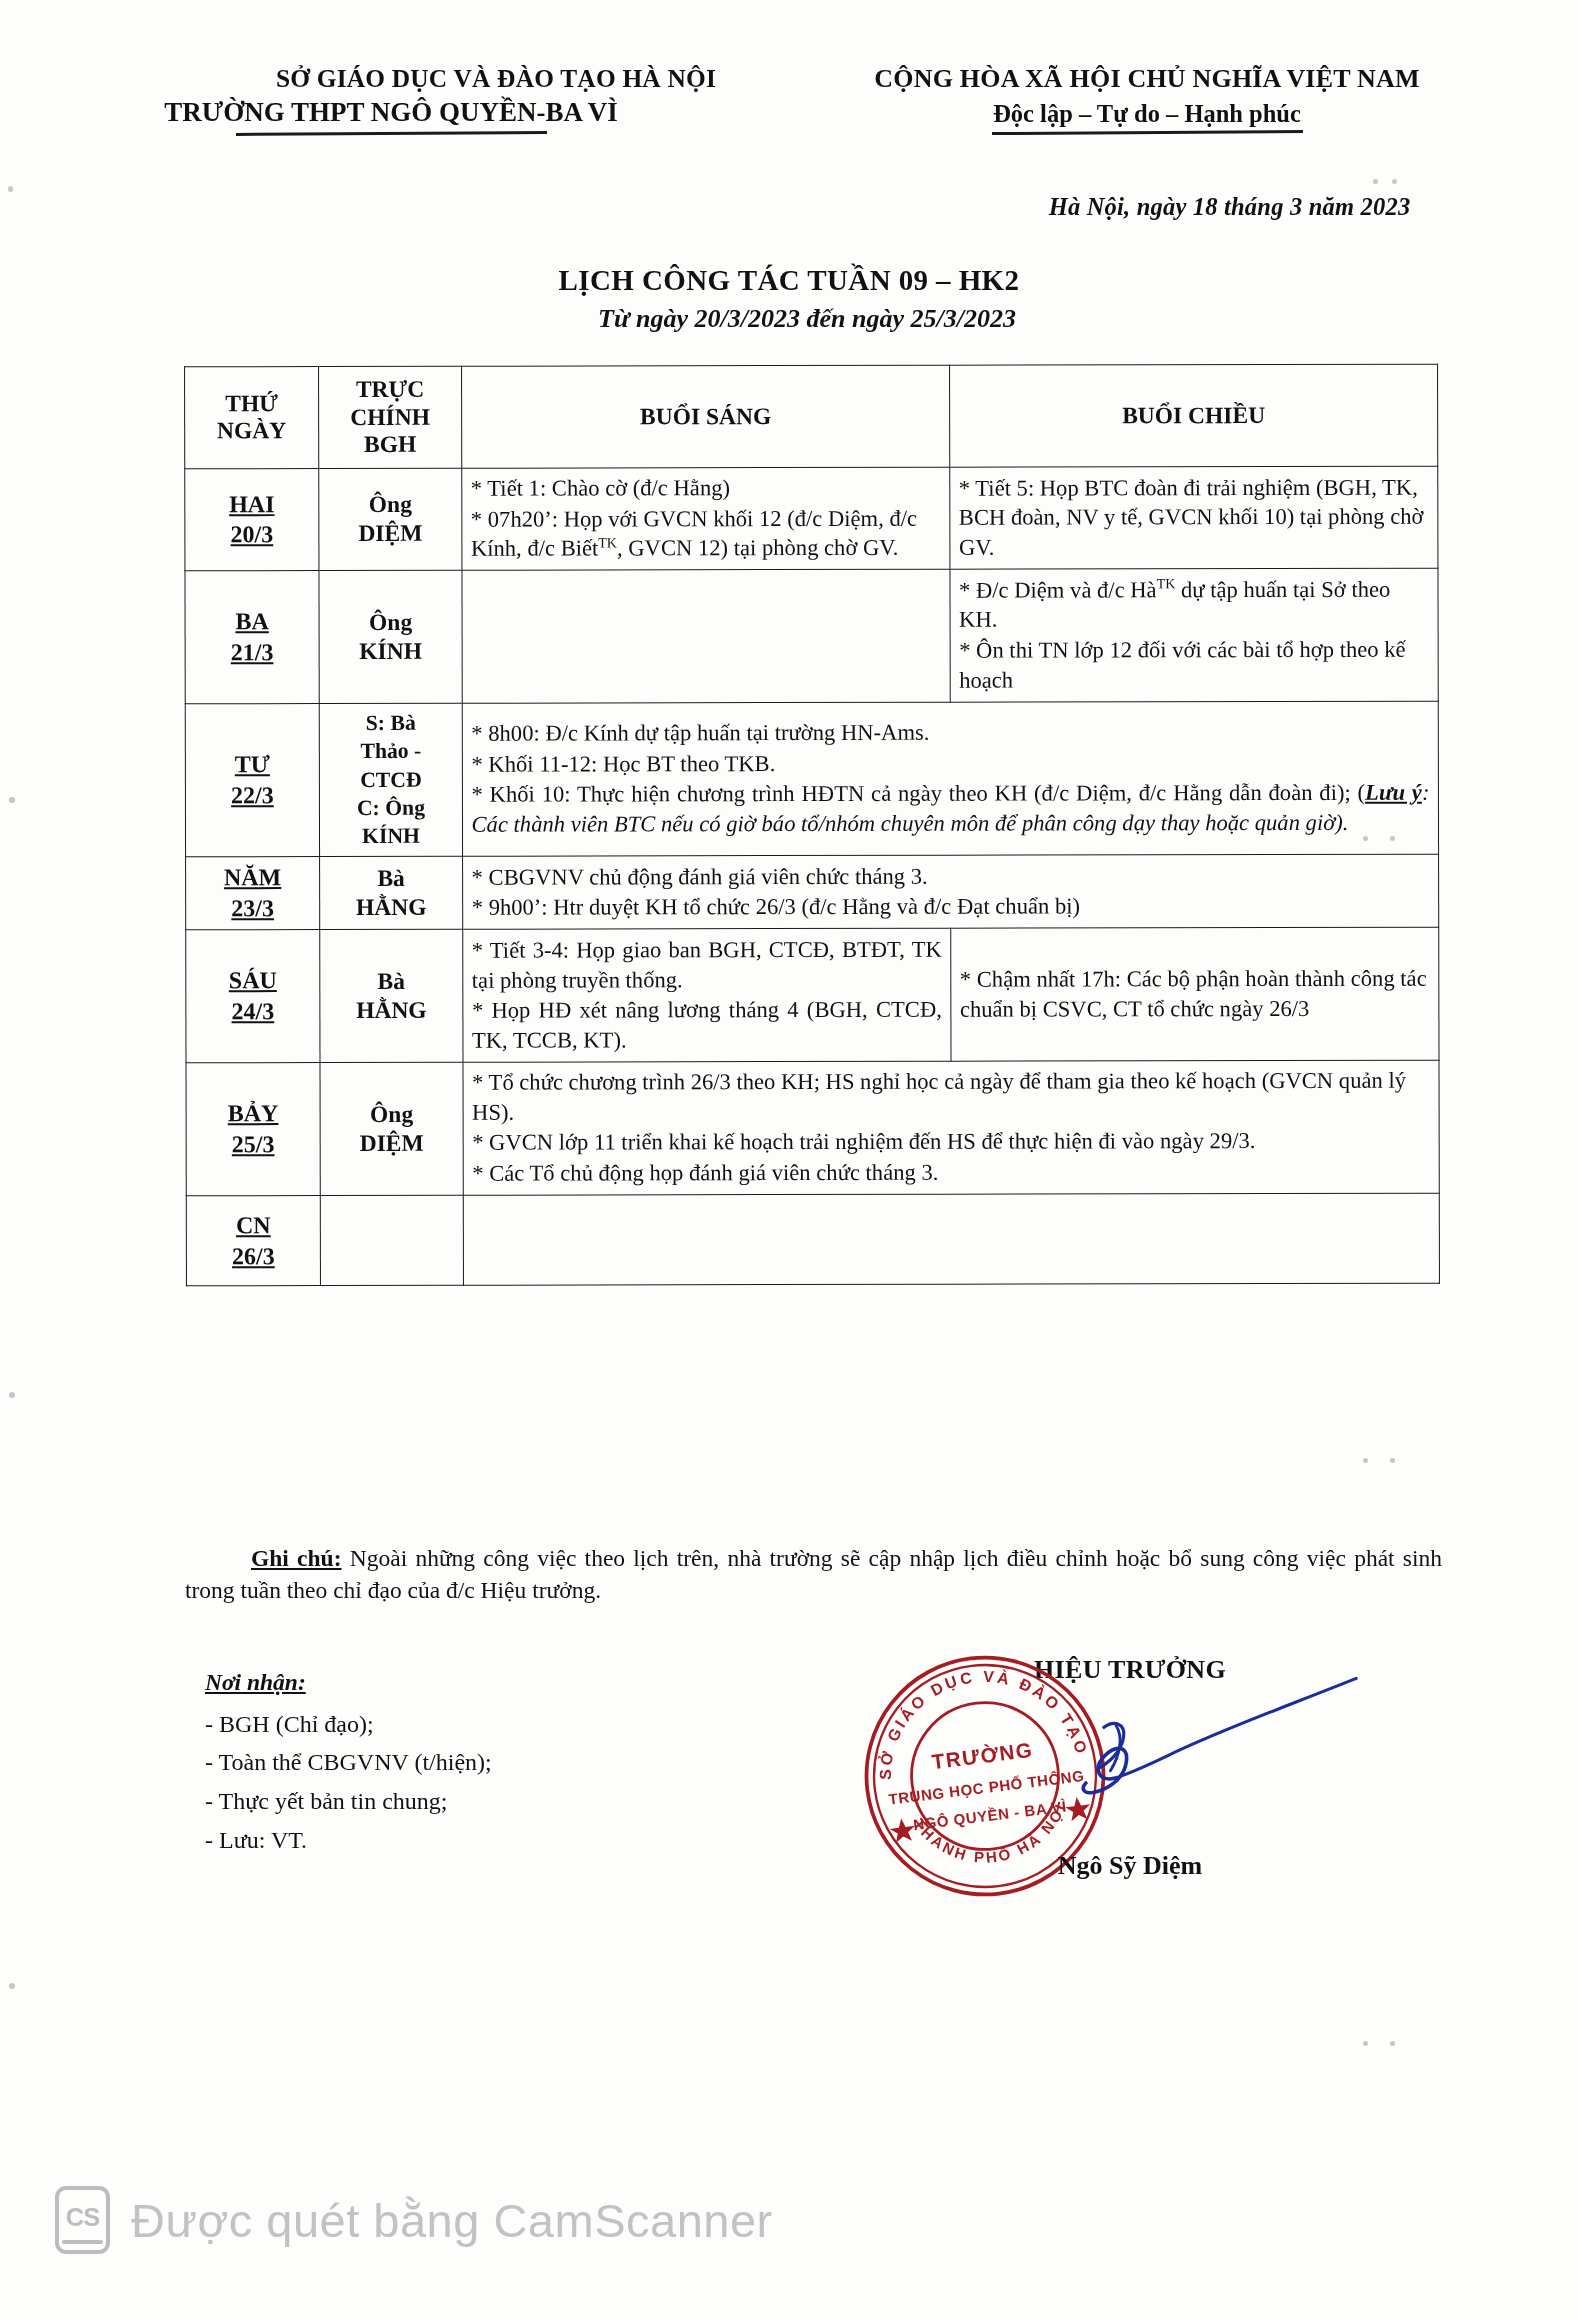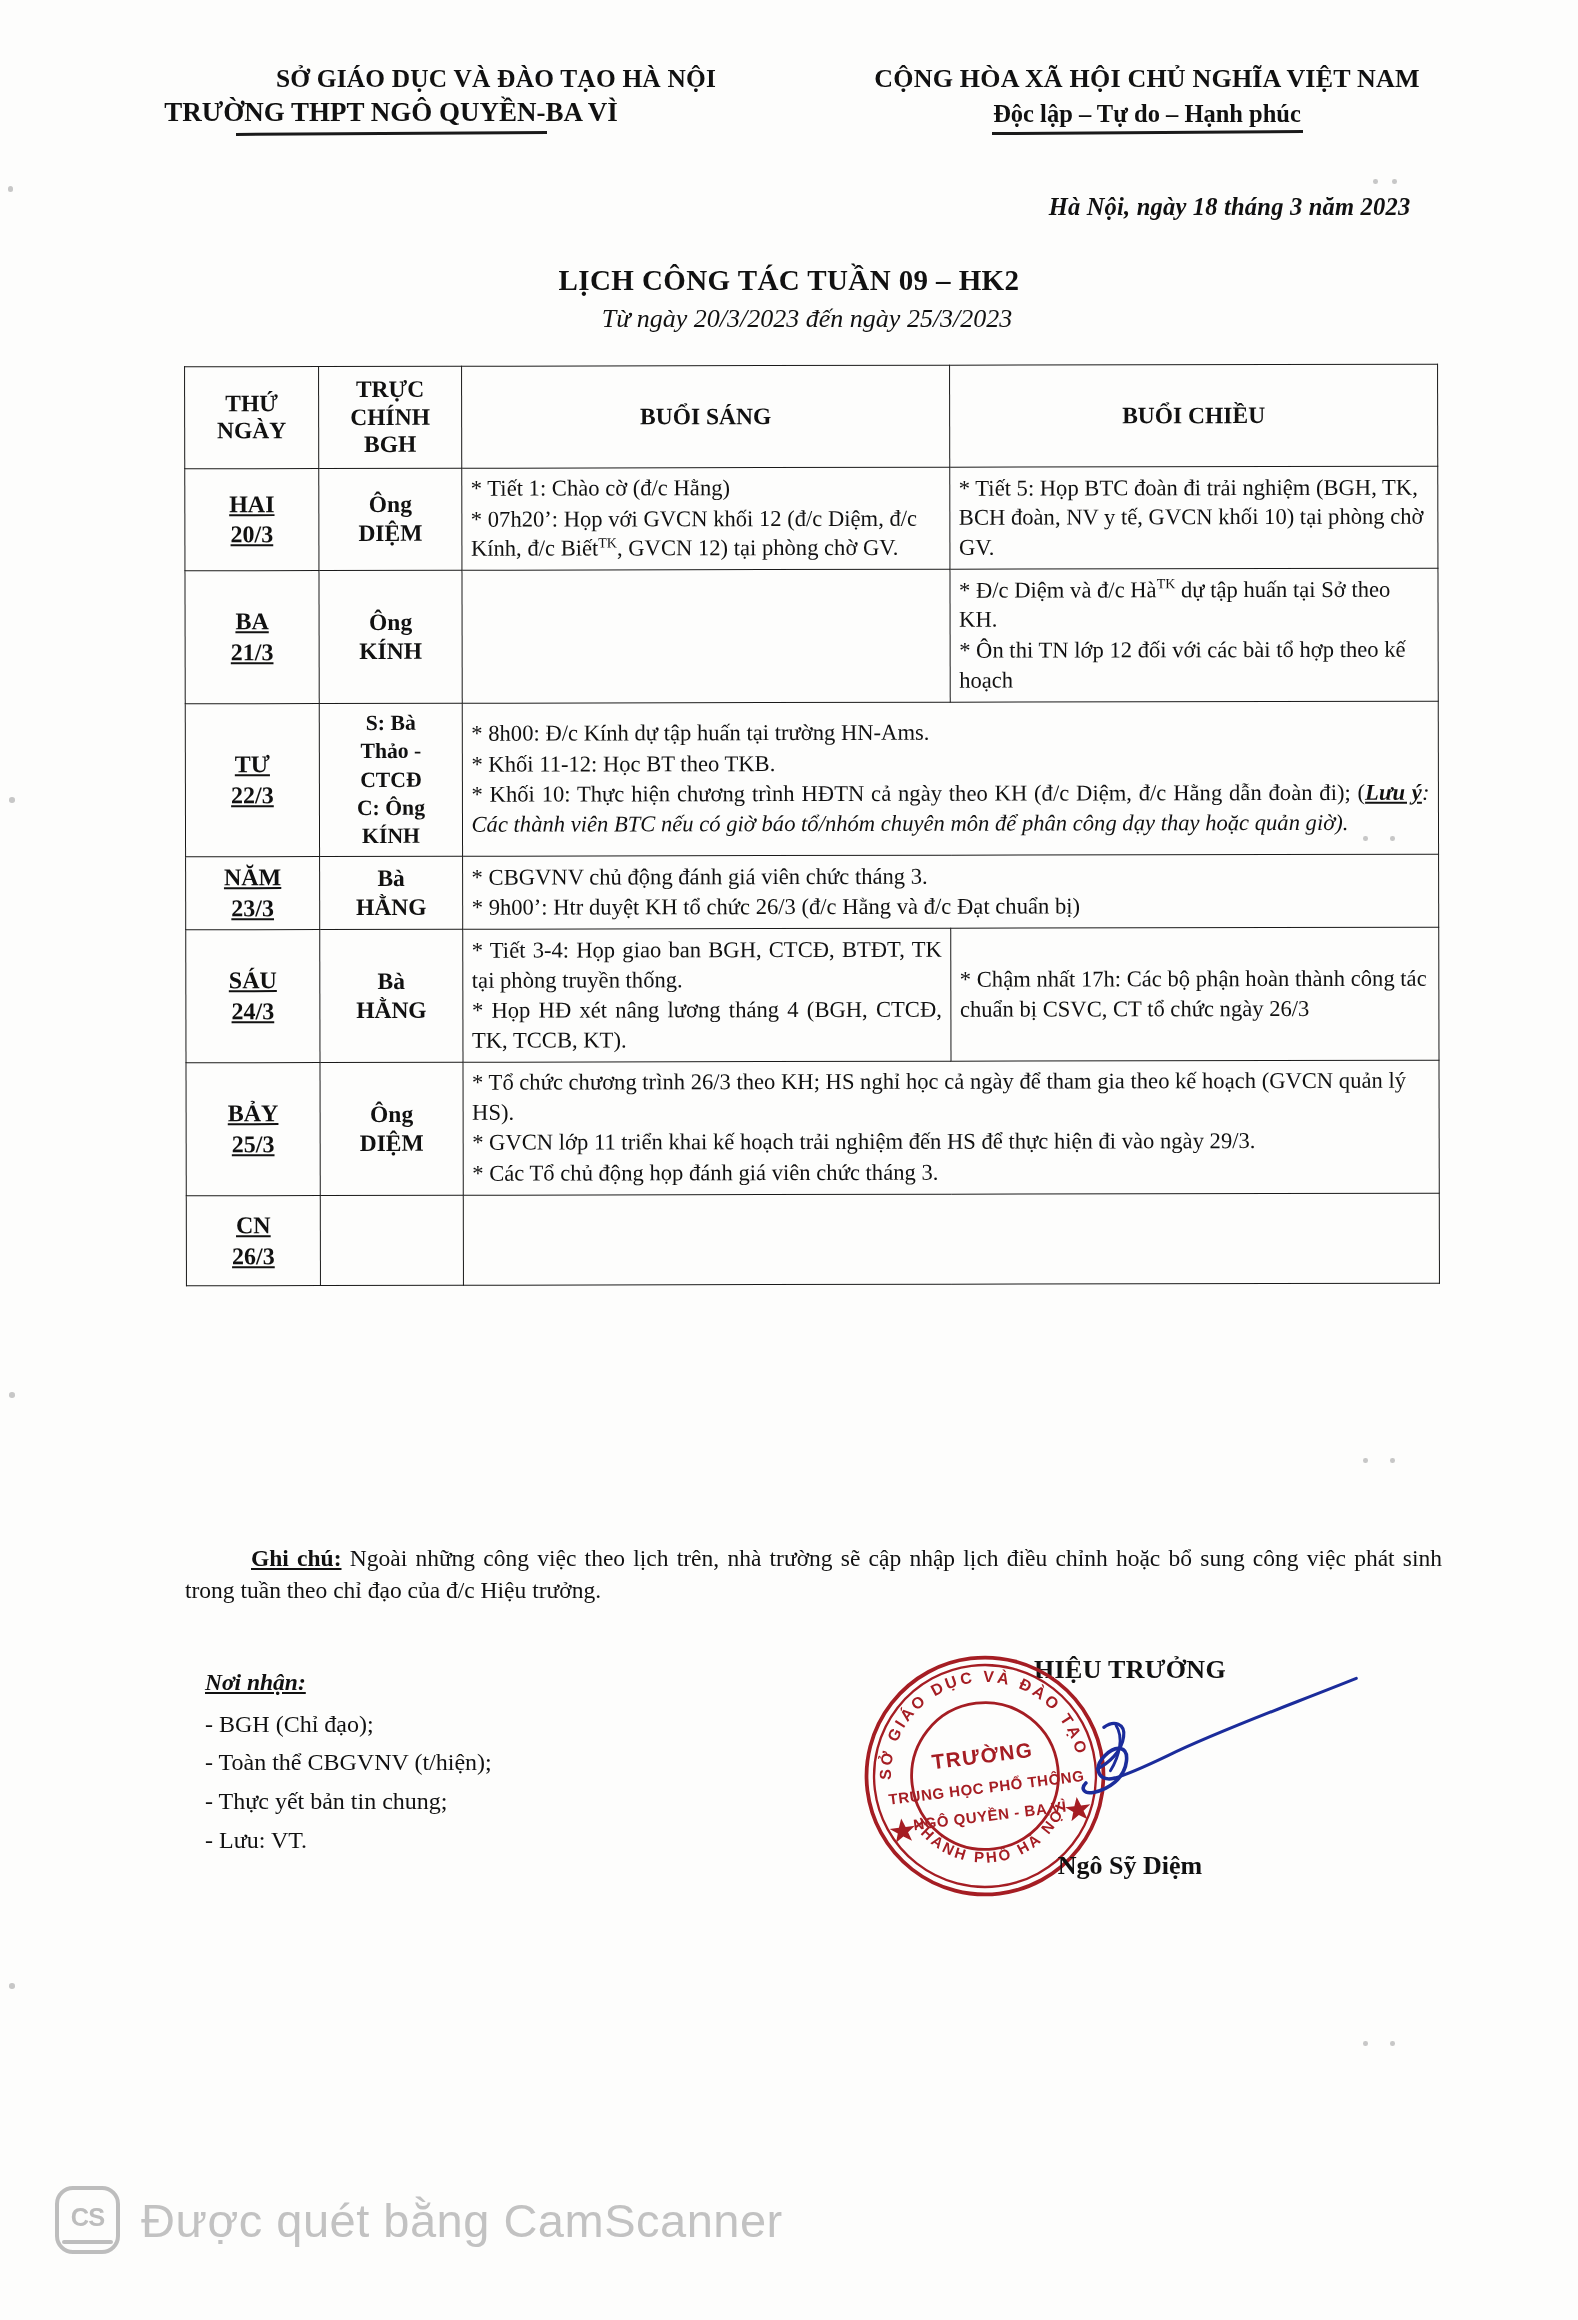--- a/index.html
+++ b/index.html
@@ -110,21 +110,21 @@
     right: 0;
     text-align: center;
   }
   .doc-title {
     font-size: 29px;
     font-weight: bold;
     letter-spacing: 0.4px;
   }
   .doc-subtitle {
     font-size: 26px;
-    font-weight: normal;
+    font-weight: bold;
     font-style: italic;
     margin-top: 6.6px;
     margin-left: 36px;
   }
 
   
   .sched-table {
     position: absolute;
     top: 365px;
     left: 185px;
@@ -259,24 +259,24 @@
   
   .watermark {
     position: absolute;
     left: 55px;
     top: 2186px;
     display: flex;
     align-items: center;
     gap: 21px;
   }
   .cs-badge {
-    width: 65px;
+    width: 55px;
     height: 68px;
     border: 4.7px solid #bdbdbd;
-    border-radius: 18px;
+    border-radius: 11px;
     display: flex;
     align-items: center;
     justify-content: center;
     position: relative;
   }
   .cs-badge::after {
     content: "";
     position: absolute;
     left: 2.8px; right: 2.8px; bottom: 5.6px;
     height: 4.7px;

